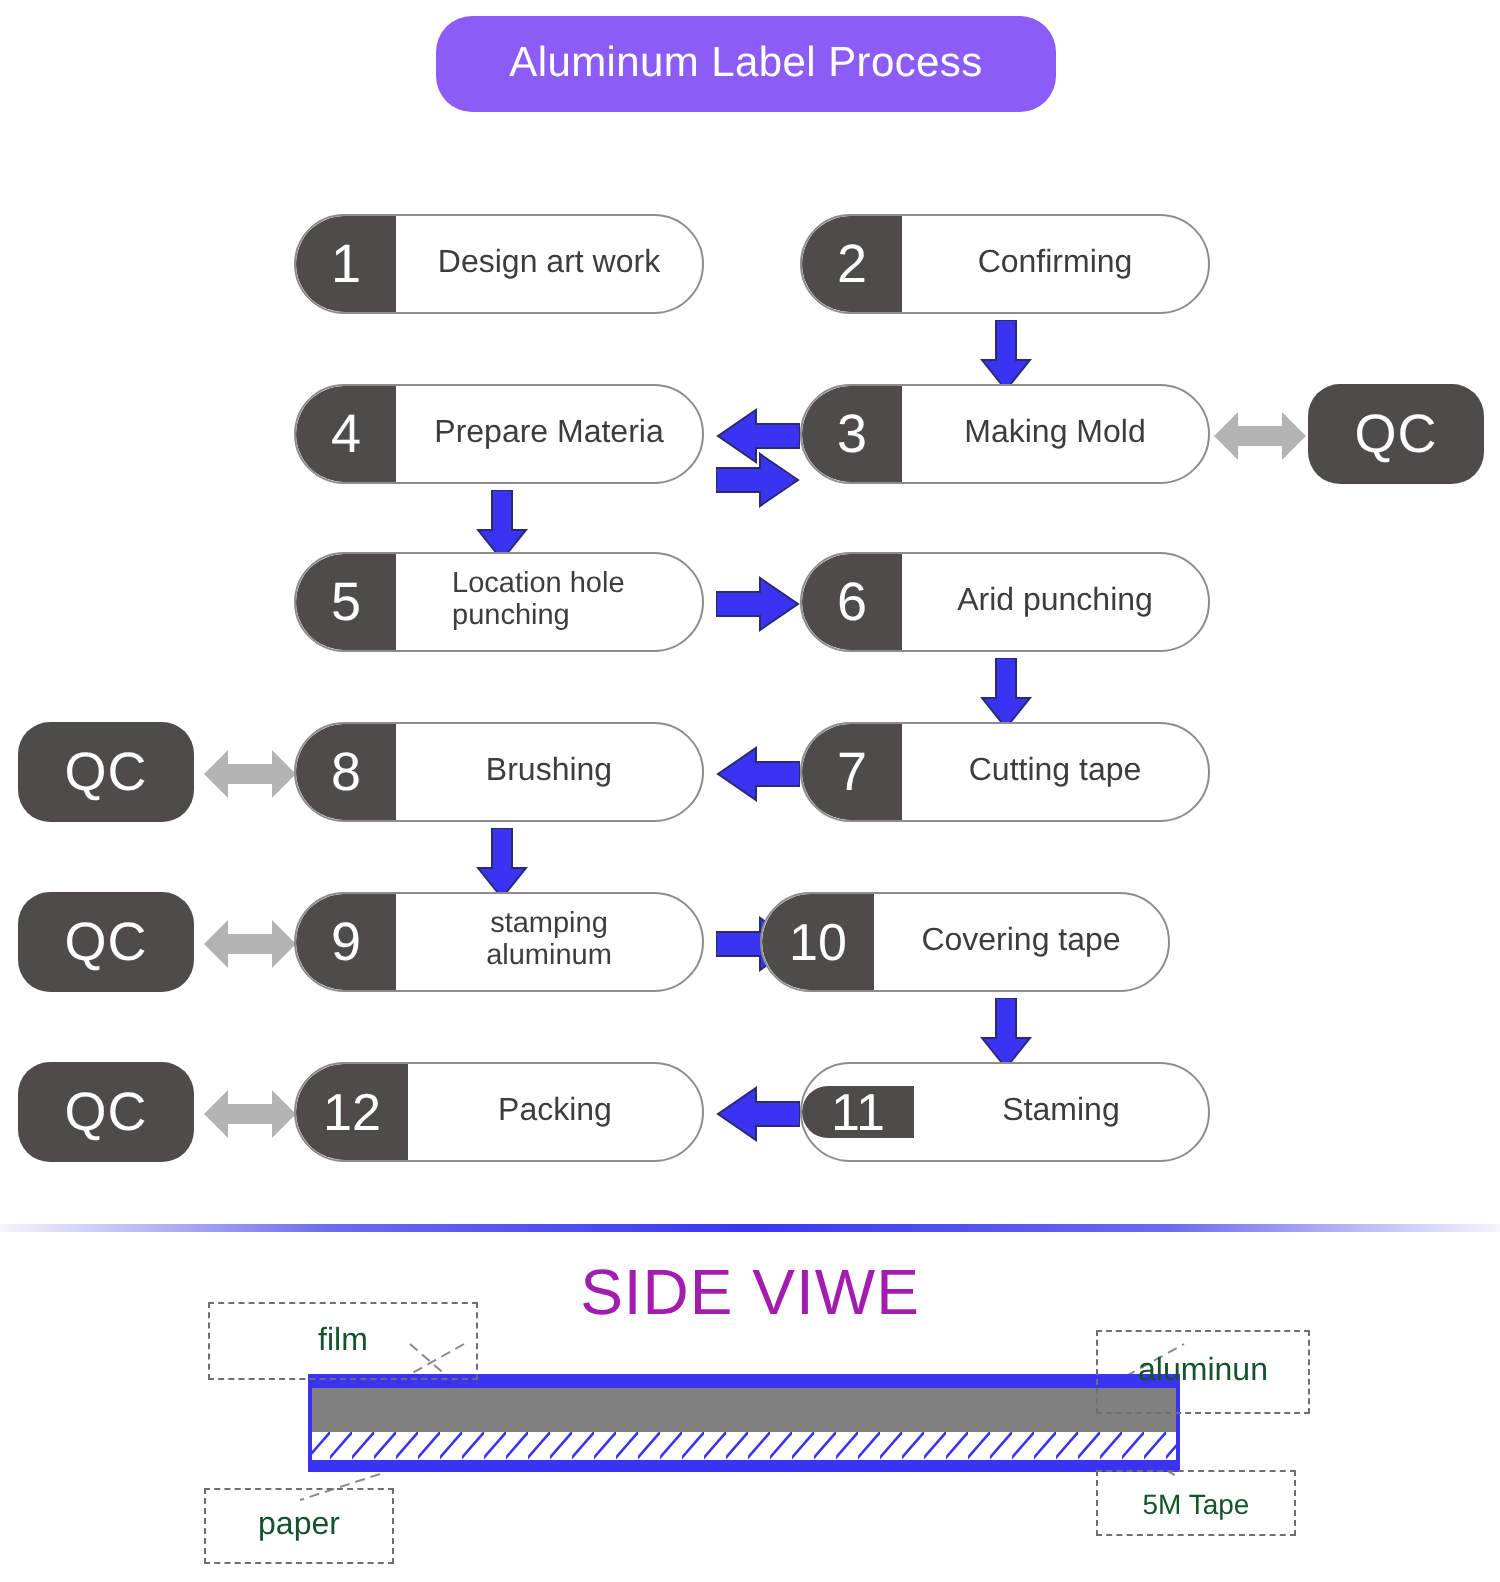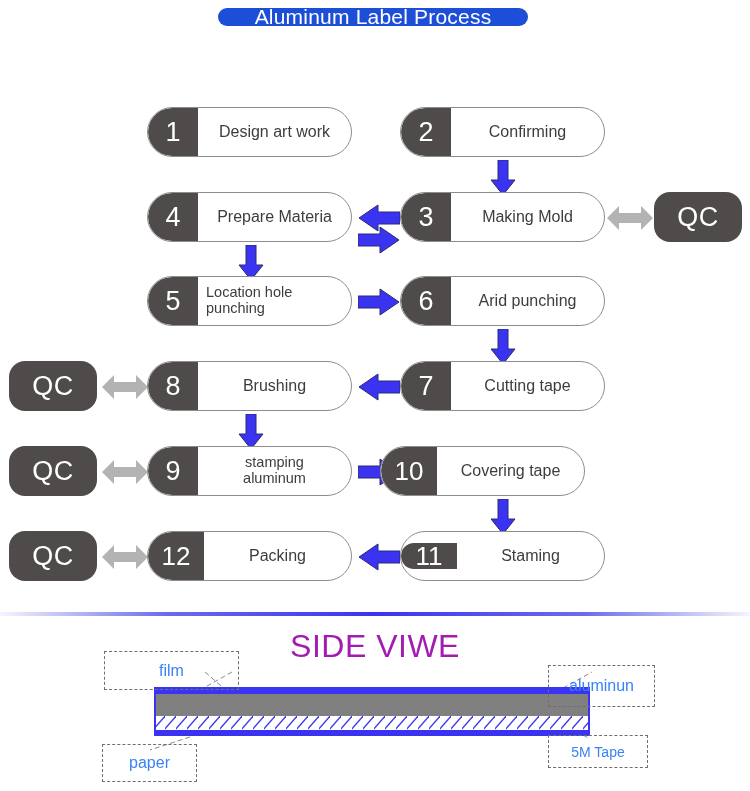--- a/index.html
+++ b/index.html
@@ -5,22 +5,22 @@
   html,body{margin:0;padding:0;}
   body{
     width:750px;height:791px;background:#ffffff;
     font-family:"Liberation Sans", sans-serif;
     position:relative;overflow:hidden;
   }
   #stage{position:relative;width:750px;height:791px;}
 
   
   .title-pill{
-    position:absolute;left:218px;top:8px;width:310px;height:18px;
-    background:#1d4ed8;border-radius:18px;
+    position:absolute;left:218px;top:8px;width:310px;height:48px;
+    background:#8b5cf6;border-radius:18px;
     display:flex;align-items:center;justify-content:center;
     color:#ffffff;font-size:21px;letter-spacing:.2px;
   }
 
   
   .row{position:absolute;left:0;width:750px;height:58px;}
 
   
   .pbox{
     position:absolute;height:50px;
@@ -68,21 +68,21 @@
   }
 
   
   .side-title{
     position:absolute;left:280px;top:628px;width:190px;
     text-align:center;color:#a21caf;font-size:32px;letter-spacing:.5px;
   }
   .callout{
     position:absolute;border:1.2px dashed #6f6f6f;background:transparent;
     display:flex;align-items:center;justify-content:center;
-    color:#3b82f6;font-size:16px;box-sizing:border-box;
+    color:#14532d;font-size:16px;box-sizing:border-box;
   }
   .callout.sm{font-size:14px;}
 
   
   .stack{position:absolute;left:154px;top:687px;width:436px;height:49px;}
   .layer{position:absolute;left:0;width:436px;}
   .l-film{top:0;height:7px;background:#3a34f2;}
   .l-alu{top:7px;height:22px;background:#808080;}
   .l-tape{top:29px;height:14px;background:#ffffff;}
   .l-paper{top:43px;height:6px;background:#3a34f2;}
@@ -142,21 +142,21 @@
     </div>
   </div>
 
   <svg class="arrow arr-down" style="left:238px;top:245px;" viewBox="0 0 26 36">
     <polygon points="8,0 18,0 18,20 25,20 13,35 1,20 8,20" fill="#3a34f2" stroke="#2a2a6e" stroke-width="1"></polygon>
   </svg>
 
   <div class="row" style="top:276px;">
     <div class="pbox" style="left:147px;width:205px;">
       <div class="num">5</div>
-      <div class="lbl small" style="justify-content:flex-start;padding-left:8px;text-align:left;">Location hole
+      <div class="lbl small" style="justify-content:flex-start;padding-left:28px;text-align:left;">Location hole
 punching</div>
     </div>
 
     <svg class="arrow arr-right" style="left:358px;top:11px;" viewBox="0 0 42 30">
       <polygon points="0,9 22,9 22,2 41,15 22,28 22,21 0,21" fill="#3a34f2" stroke="#2a2a6e" stroke-width="1"></polygon>
     </svg>
 
     <div class="pbox" style="left:400px;width:205px;">
       <div class="num">6</div>
       <div class="lbl">Arid punching</div>

